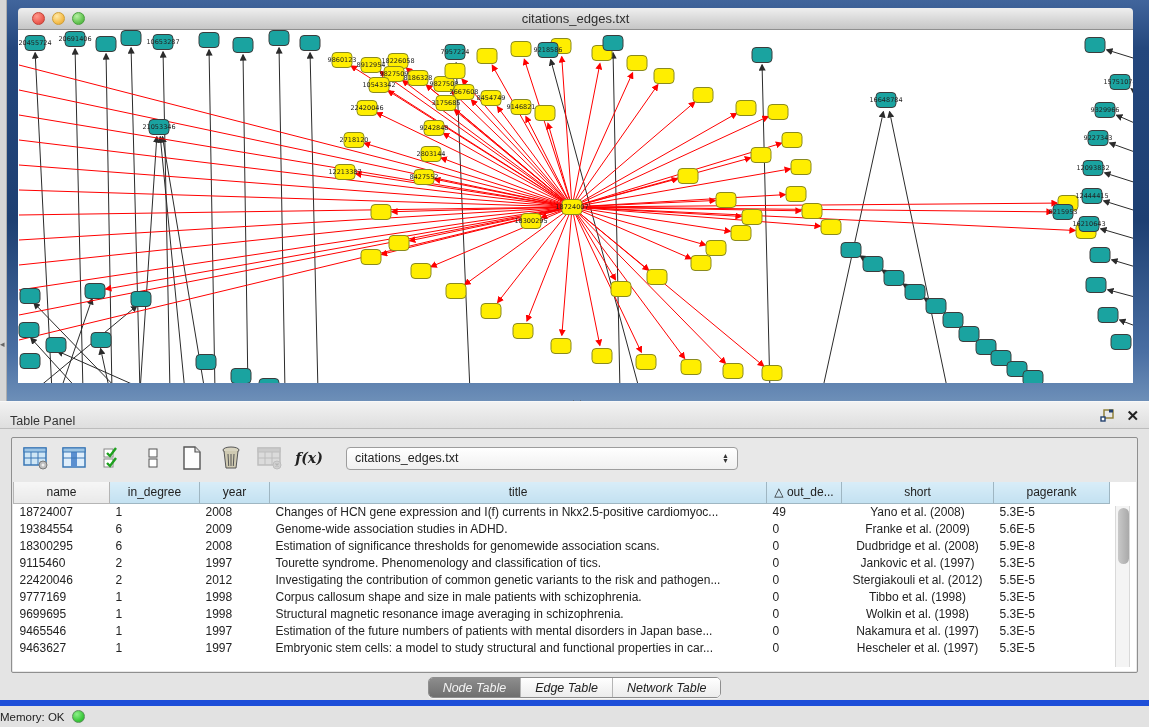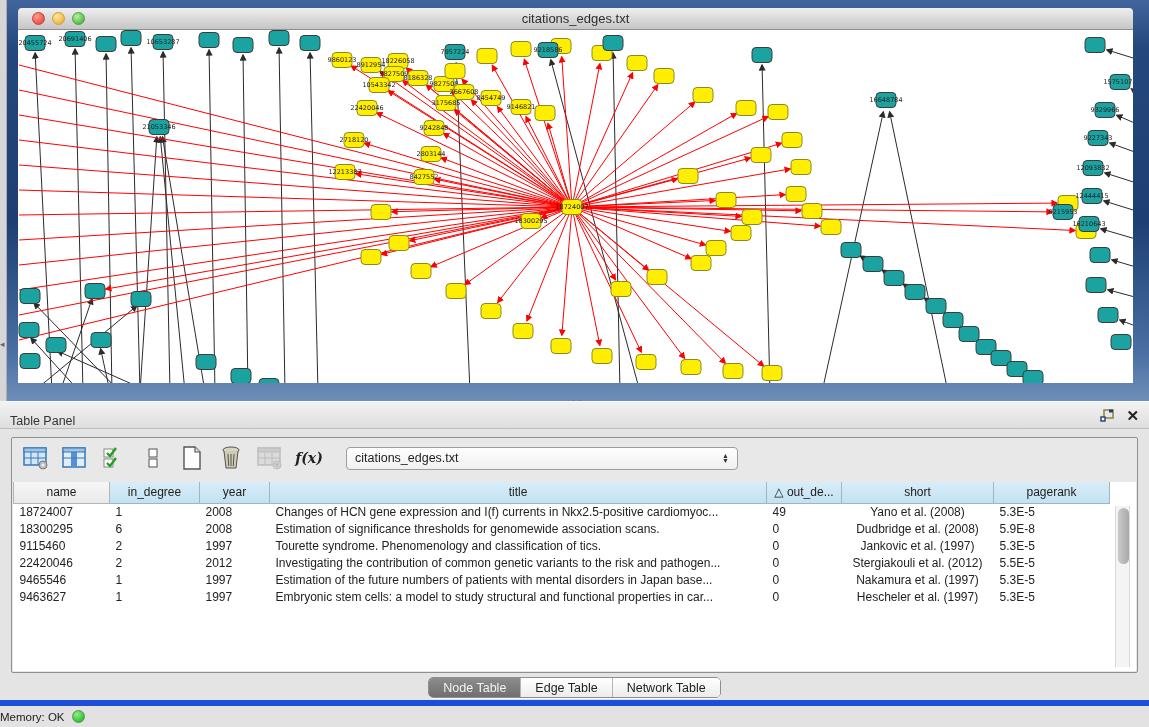--- a/index.html
+++ b/index.html
@@ -55,21 +55,21 @@
   .col-name{width:96px} .col-indeg{width:90px} .col-year{width:70px} .col-title{width:497px}
   .col-out{width:75px} .col-short{width:152px} .col-rank{width:116px}
   .vscroll { position:absolute; right:6px; top:24px; bottom:4px; width:15px; background:#f4f4f4;
     border-left:1px solid #d9d9d9; border-right:1px solid #d9d9d9; }
   .vthumb { position:absolute; left:1.5px; top:2px; width:11px; height:56px; background:linear-gradient(90deg,#c9c9c9,#a9a9a9); border-radius:6px; }
 
   .tabs-bar { position:absolute; left:0; top:274px; width:100%; height:25px; display:flex; justify-content:center; align-items:center; }
   .segmented { display:flex; height:21px; border:1px solid #8e8e8e; border-radius:5px; overflow:hidden;
     background:#fff; box-shadow:0 1px 0 rgba(255,255,255,.7); }
   .segment { padding:0 14px; display:flex; align-items:center; font-size:12.5px; color:#222;
-    background:linear-gradient(180deg,#ffffff,#ececec); border-left:1px solid #b5b5b5; }
+    background:linear-gradient(180deg,#ffffff,#ececec); border-left:1px solid #b5b5b5;font-style:italic; }
   .segment:first-child { border-left:none; }
   .segment.selected { background:linear-gradient(180deg,#8d8d8d,#6f6f6f); color:#f3f3f3; }
 
   .status-bar { position:absolute; left:0; top:700px; width:1149px; height:27px; background:#e2e2e2;
     border-top:6px solid #1d4ed8; display:flex; align-items:center; }
   .memory-label { font-size:11.5px; color:#222; margin-right:7px; }
   .memory-dot { width:13px; height:13px; border-radius:50%; margin-right:10px;
     background:radial-gradient(circle at 35% 30%, #8ef08a, #3ecb3e 60%, #28a328); border:1px solid #5b8f5b; }
 </style>
 </head>
@@ -474,20 +474,29 @@
           <tr style="">
             <td>18724007</td>
             <td>1</td>
             <td>2008</td>
             <td>Changes of HCN gene expression and I(f) currents in Nkx2.5-positive cardiomyoc...</td>
             <td>49</td>
             <td class="c">Yano et al. (2008)</td>
             <td>5.3E-5</td>
           </tr>
             <tr style="">
+            <td>19384554</td>
+            <td>6</td>
+            <td>2009</td>
+            <td>Genome-wide association studies in ADHD.</td>
+            <td>0</td>
+            <td class="c">Franke et al. (2009)</td>
+            <td>5.6E-5</td>
+          </tr>
+            <tr style="">
             <td>18300295</td>
             <td>6</td>
             <td>2008</td>
             <td>Estimation of significance thresholds for genomewide association scans.</td>
             <td>0</td>
             <td class="c">Dudbridge et al. (2008)</td>
             <td>5.9E-8</td>
           </tr>
             <tr style="">
             <td>9115460</td>
@@ -499,20 +508,38 @@
             <td>5.3E-5</td>
           </tr>
             <tr style="">
             <td>22420046</td>
             <td>2</td>
             <td>2012</td>
             <td>Investigating the contribution of common genetic variants to the risk and pathogen...</td>
             <td>0</td>
             <td class="c">Stergiakouli et al. (2012)</td>
             <td>5.5E-5</td>
+          </tr>
+            <tr style="">
+            <td>9777169</td>
+            <td>1</td>
+            <td>1998</td>
+            <td>Corpus callosum shape and size in male patients with schizophrenia.</td>
+            <td>0</td>
+            <td class="c">Tibbo et al. (1998)</td>
+            <td>5.3E-5</td>
+          </tr>
+            <tr style="">
+            <td>9699695</td>
+            <td>1</td>
+            <td>1998</td>
+            <td>Structural magnetic resonance image averaging in schizophrenia.</td>
+            <td>0</td>
+            <td class="c">Wolkin et al. (1998)</td>
+            <td>5.3E-5</td>
           </tr>
             <tr style="">
             <td>9465546</td>
             <td>1</td>
             <td>1997</td>
             <td>Estimation of the future numbers of patients with mental disorders in Japan base...</td>
             <td>0</td>
             <td class="c">Nakamura et al. (1997)</td>
             <td>5.3E-5</td>
           </tr>

